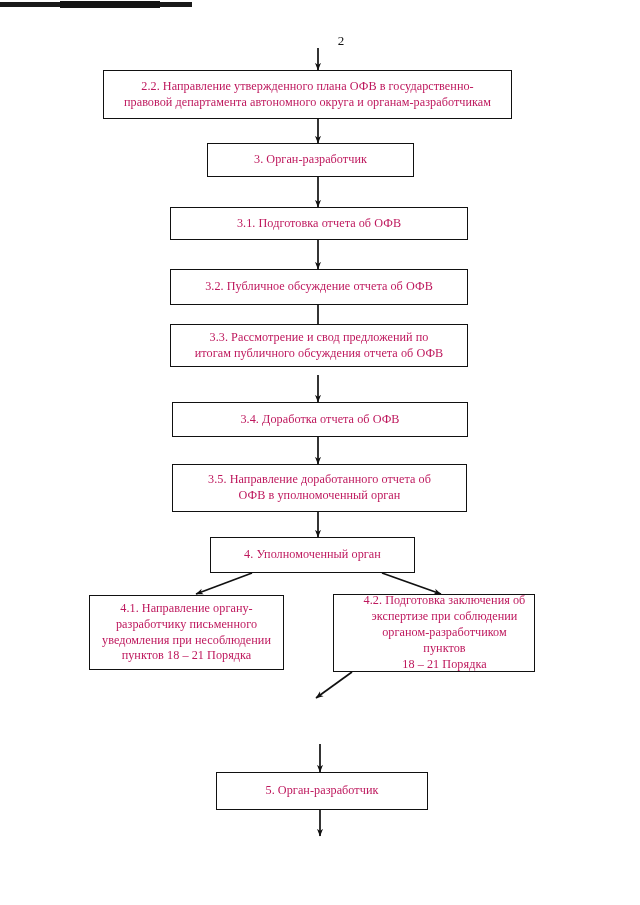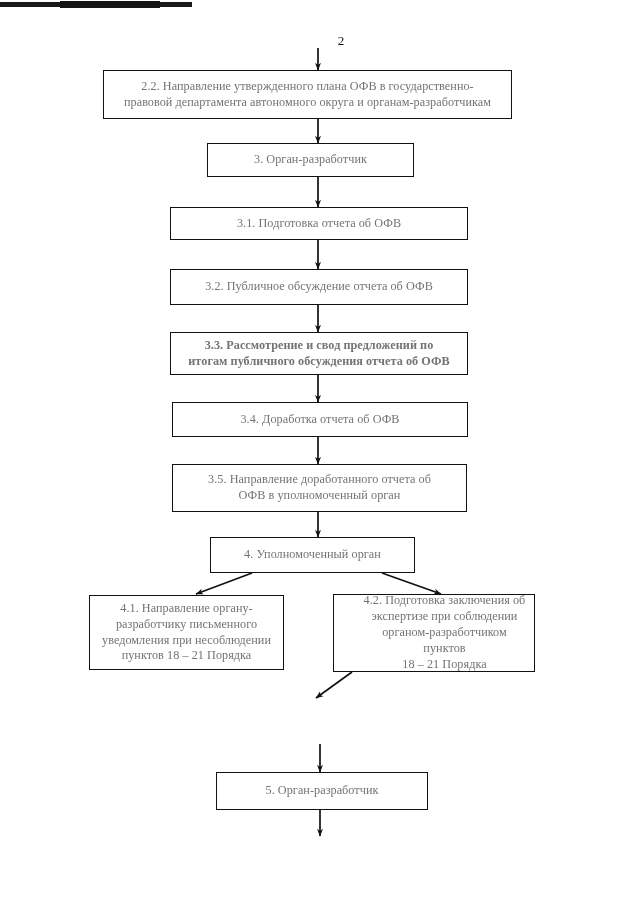--- a/index.html
+++ b/index.html
@@ -43,21 +43,21 @@
   }
   .node {
     position: absolute;
     box-sizing: border-box;
     border: 1.6px solid #111111;
     background: #ffffff;
     display: flex;
     align-items: center;
     justify-content: center;
     text-align: center;
-    color: #737373;
+    color: #be185d;
     font-size: 12.2px;
     line-height: 1.30;
     padding: 2px 7px;
     letter-spacing: 0.05px;
   }
   .node .txt {
     display: block;
     width: 100%;
     white-space: pre-line;
   }
@@ -124,21 +124,21 @@
   </div>
 
   <div class="node" style="left:170px; top:207px; width:298px; height:33px;">
     <span class="txt">3.1. Подготовка отчета об ОФВ</span>
   </div>
 
   <div class="node" style="left:170px; top:269px; width:298px; height:36px;">
     <span class="txt">3.2. Публичное обсуждение отчета об ОФВ</span>
   </div>
 
-  <div class="node" style="left:170px; top:332px; width:298px; height:43px;font-weight:bold;">
+  <div class="node" style="left:170px; top:324px; width:298px; height:43px;">
     <span class="txt">3.3. Рассмотрение и свод предложений по
 итогам публичного обсуждения отчета об ОФВ</span>
   </div>
 
   <div class="node" style="left:172px; top:402px; width:296px; height:35px;align-items:center;">
     <span class="txt">3.4. Доработка отчета об ОФВ</span>
   </div>
 
   <div class="node" style="left:172px; top:464px; width:295px; height:48px;">
     <span class="txt">3.5. Направление доработанного отчета об

